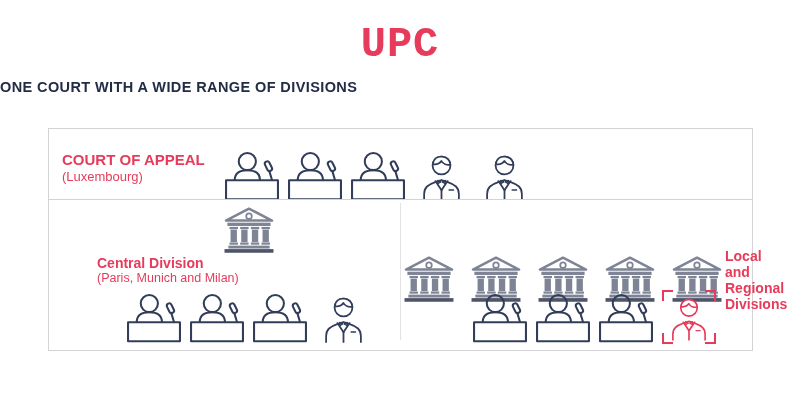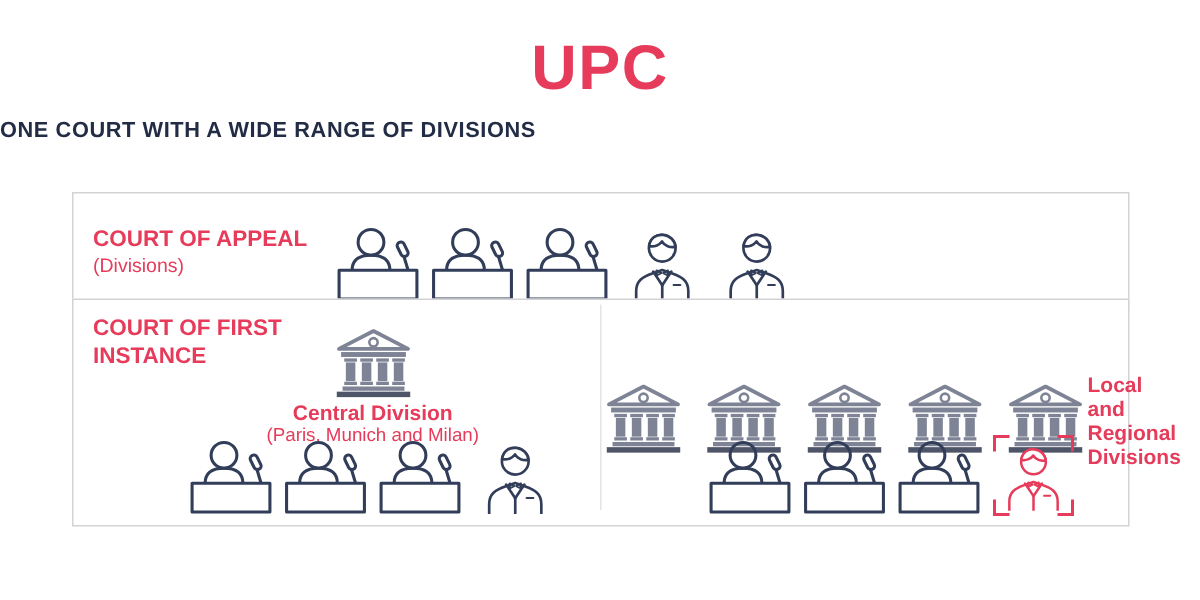--- a/index.html
+++ b/index.html
@@ -11,39 +11,39 @@
   }
   *{box-sizing:border-box;margin:0;padding:0;}
   html,body{background:#fff;}
   #stage{
     position:relative;width:800px;height:400px;background:#fff;overflow:hidden;
     font-family:"Liberation Sans",sans-serif;
   }
   
   .title{
     position:absolute;top:22px;left:0;right:0;text-align:center;
-    font-family:Liberation Sans, sans-serif;font-size:42px;line-height:46px;
+    font-family:Liberation Mono, monospace;font-size:42px;line-height:46px;
     font-weight:700;color:var(--red);letter-spacing:1px;
   }
   .subtitle{
     position:absolute;top:79px;left:0;right:0;
     font-size:14.5px;font-weight:700;letter-spacing:.4px;color:var(--navy);
   }
   
   .panel{position:absolute;left:48px;width:705px;background:#fff;border:1px solid var(--border);}
   #appeal-box{top:128px;height:80px;display:flex;align-items:center;}
   #cfi-box{top:199px;height:152px;display:flex;}
   .red-head{color:var(--red);font-size:15px;font-weight:700;line-height:1.28;}
   .red-sub{color:var(--red);font-size:13px;line-height:1.25;}
   #appeal-label{flex:none;width:175px;padding-left:13px;}
   #appeal-icons{display:flex;gap:7px;align-self:flex-end;padding-bottom:5px;}
   
   #cfi-left{position:relative;width:351px;flex:none;}
   #cfi-title{position:absolute;left:13px;top:9px;width:150px;}
-  #central-stack{position:absolute;left:48px;right:0;top:16px;text-align:center;}
+  #central-stack{position:absolute;left:48px;right:0;top:4px;}
   #central-house{display:flex;justify-content:center;}
   #central-label{color:var(--red);font-size:14px;font-weight:700;margin-top:1px;}
   #central-locations{color:var(--red);font-size:12.5px;margin-top:0;}
   #central-icons{position:absolute;left:48px;right:0;bottom:6px;display:flex;justify-content:center;gap:7px;}
   #cfi-divider{width:1px;background:var(--divider);margin:3px 0 10px;flex:none;}
   #cfi-right{position:relative;flex:1;display:flex;flex-direction:row;align-items:center;}
   #lr-houses{display:flex;gap:11px;margin-top:5px;}
   #lr-label{color:var(--red);font-size:14px;font-weight:700;margin-top:9px;}
   #lr-icons{position:absolute;left:0;right:0;bottom:6px;display:flex;justify-content:center;gap:7px;}
   
@@ -118,21 +118,21 @@
 </svg>
 
 <div id="stage">
 
   <div class="title">UPC</div>
   <div class="subtitle">ONE COURT WITH A WIDE RANGE OF DIVISIONS</div>
 
   <div id="appeal-box" class="panel">
     <div id="appeal-label">
       <div class="red-head">COURT OF APPEAL</div>
-      <div class="red-sub">(Divisions)</div>
+      <div class="red-sub">(Luxembourg)</div>
     </div>
     <div id="appeal-icons">
       <span class="icon-group">
           <span class="icon-slot judge-desk">
             <svg viewBox="0 0 60 54">
               <use href="#sym-judge-desk"></use>
             </svg>
           </span>
           <span class="icon-slot judge-desk">
             <svg viewBox="0 0 60 54">
@@ -156,21 +156,20 @@
               <use href="#sym-suit"></use>
             </svg>
           </span>
         </span>
     </div>
   </div>
 
   <div id="cfi-box" class="panel">
 
     <div id="cfi-left">
-      <div id="cfi-title" class="red-head">COURT OF FIRST INSTANCE</div>
       <div id="central-stack">
         <div id="central-house">
             <span class="icon-slot courthouse">
               <svg viewBox="0 0 56 50">
                 <use href="#sym-courthouse"></use>
               </svg>
             </span>
           </div>
         <div id="central-label">Central Division</div>
         <div id="central-locations">(Paris, Munich and Milan)</div>

